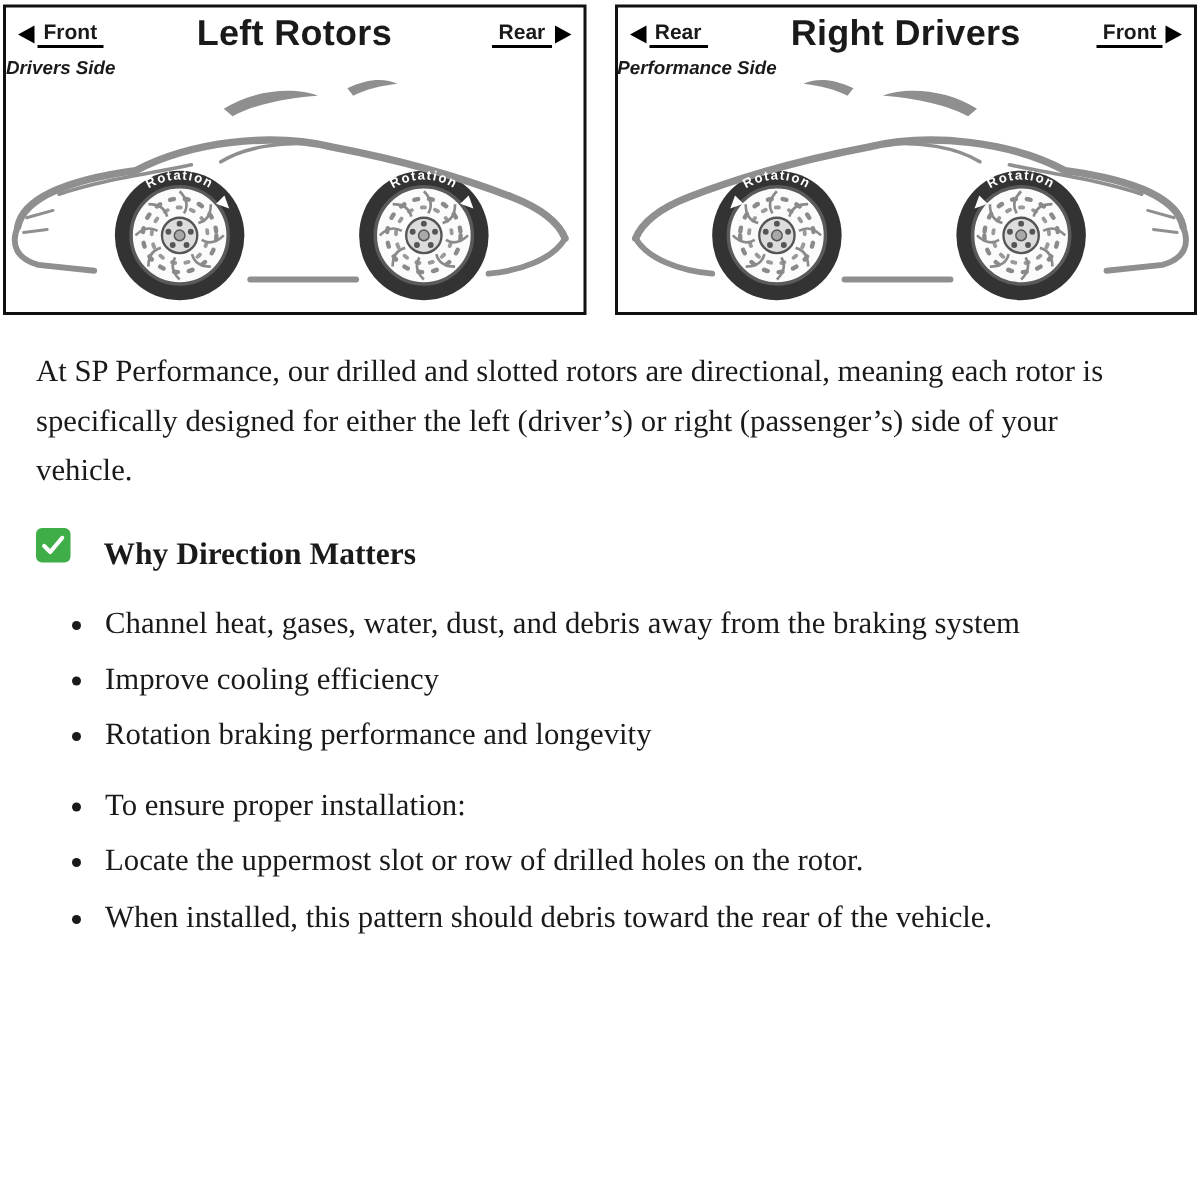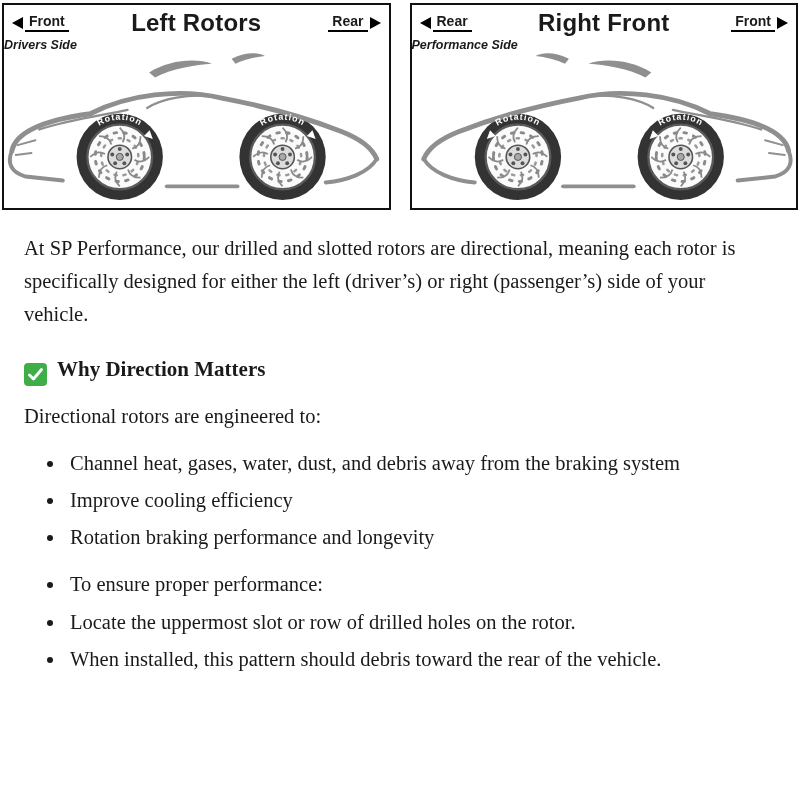--- a/index.html
+++ b/index.html
@@ -17,21 +17,21 @@
   .dir.right { right:8px; }
   .dir-label { font-size:14px; font-weight:bold; border-bottom:2.5px solid #000; padding:0 4px 1px 4px; }
   .tri { width:0; height:0; border-top:6px solid transparent; border-bottom:6px solid transparent; }
   .tri-left { border-right:11px solid #000; }
   .tri-right { border-left:11px solid #000; }
   .car-svg { display:block; width:100%; height:auto; }
 
   
   .article { padding:14px 26px 26px 24px; font-size:20.5px; line-height:1.62; }
   .article p { margin:6px 0 14px 0; }
-  .h-row { display:flex; align-items:flex-end; gap:10px; margin:20px 0 14px 0; }
+  .h-row { display:flex; align-items:flex-start; gap:22px; margin:20px 0 14px 0; }
   .h-bold { font-weight:bold; font-size:21px; }
   .h-reg { font-weight:normal; font-size:21px; }
   ul { margin:4px 0 14px 42px; }
   li { margin-bottom:4px; padding-left:4px; }
 
   
   .check-box { display:inline-flex; width:23px; height:23px; background:#3fae49; border-radius:4px;
     align-items:center; justify-content:center; flex:0 0 auto; }
   .check-box svg { display:block; }
   
@@ -119,21 +119,21 @@
       <polygon points="0,-4 8,1 -1,4" transform="translate(312,84) rotate(38)" fill="#ffffff"></polygon>
     </svg>
   </div>
 
   <div class="panel">
     <div class="panel-header">
       <div class="dir left">
         <span class="tri tri-left"></span>
         <span class="dir-label">Rear</span>
       </div>
-      <div class="panel-title">Right Front</div>
+      <div class="panel-title">Right Drivers</div>
       <div class="panel-sub">Performance Side</div>
       <div class="dir right">
         <span class="dir-label">Front</span>
         <span class="tri tri-right"></span>
       </div>
     </div>
     <svg class="car-svg" viewBox="0 0 392 160">
       <defs>
         <path id="arcR1" d="M 70 108 A 38 38 0 0 1 146 108" fill="none"></path>
         <path id="arcR2" d="M 236 108 A 38 38 0 0 1 312 108" fill="none"></path>
@@ -159,28 +159,27 @@
 
   <div class="h-row">
     <span class="check-box">
       <svg width="15" height="13" viewBox="0 0 15 13">
           <path d="M1.5 7 L5.5 11 L13.5 1.5" stroke="#ffffff" stroke-width="2.8" fill="none" stroke-linecap="round" stroke-linejoin="round"></path>
         </svg>
     </span>
     <span class="h-bold">Why Direction Matters</span>
   </div>
 
-  <p>Directional rotors are engineered to:</p>
 
   <ul>
     <li>Channel heat, gases, water, dust, and debris away from the braking system</li>
     <li>Improve cooling efficiency</li>
     <li>Rotation braking performance and longevity</li>
   </ul>
 
 
   <ul>
-    <li>To ensure proper performance:</li>
+    <li>To ensure proper installation:</li>
     <li>Locate the uppermost slot or row of drilled holes on the rotor.</li>
     <li>When installed, this pattern should debris toward the rear of the vehicle.</li>
   </ul>
 
 </div>
 
 </body></html>

